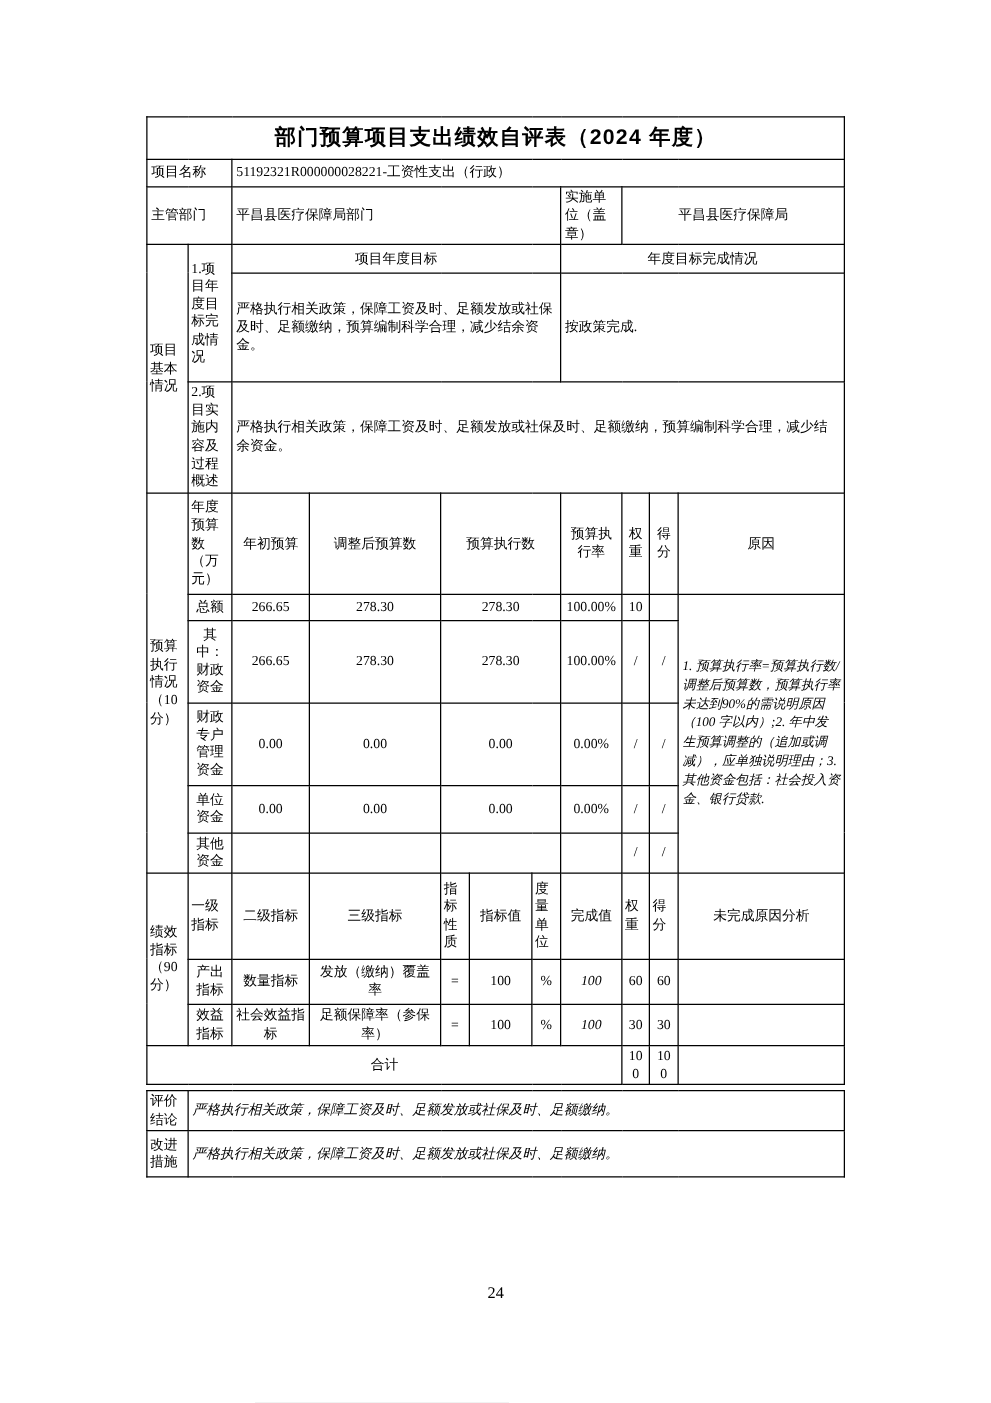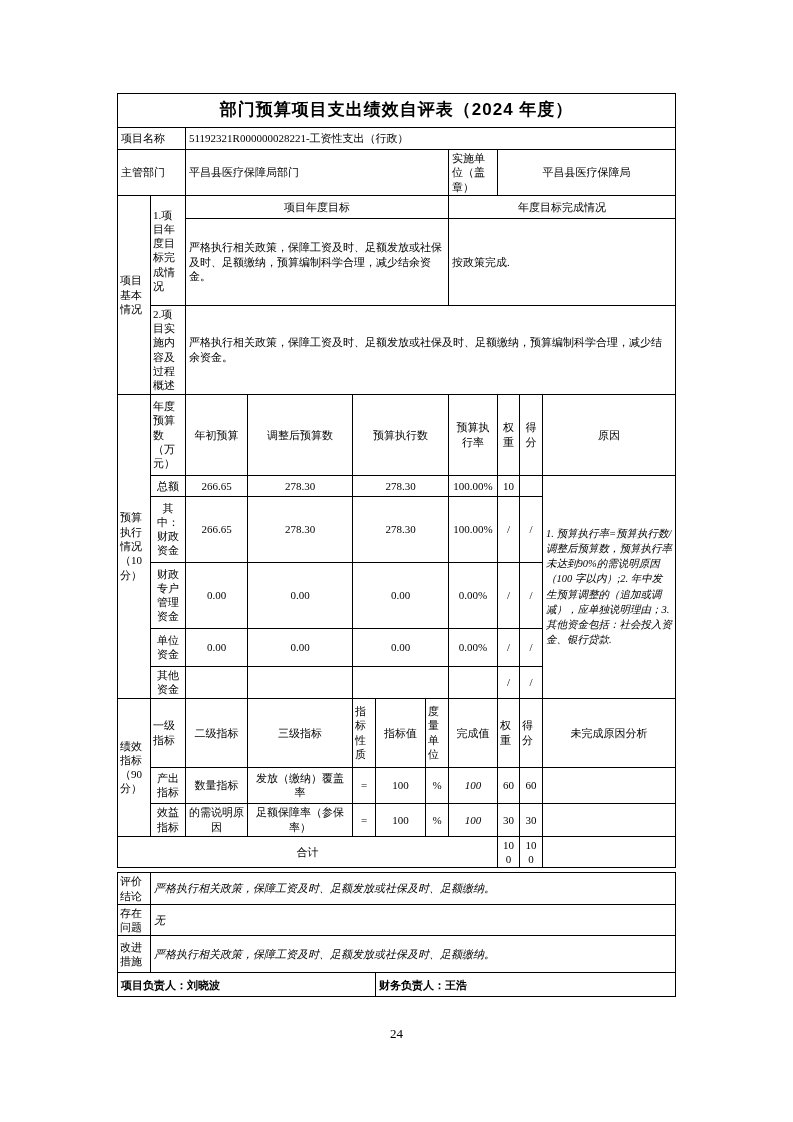--- a/index.html
+++ b/index.html
@@ -170,21 +170,21 @@
         <td class="c">=</td>
         <td class="c">100</td>
         <td class="c">%</td>
         <td class="c italic">100</td>
         <td class="c">60</td>
         <td class="c">60</td>
         <td></td>
       </tr>
       <tr style="height:33px">
         <td class="c">效益指标</td>
-        <td class="c">的需说明原因</td>
+        <td class="c">社会效益指标</td>
         <td class="c">足额保障率（参保率）</td>
         <td class="c">=</td>
         <td class="c">100</td>
         <td class="c">%</td>
         <td class="c italic">100</td>
         <td class="c">30</td>
         <td class="c">30</td>
         <td></td>
       </tr>
       <tr style="height:19px">
@@ -210,31 +210,23 @@
           <col style="width:49px">
           <col style="width:22px">
         <col style="width:23px">
           <col style="width:133px">
       </colgroup>
       <tbody>
           <tr style="height:31px">
         <td class="vlabel">评价结论</td>
         <td colspan="10" class="l italic">严格执行相关政策，保障工资及时、足额发放或社保及时、足额缴纳。</td>
       </tr>
-      <tr style="height:31px">
-        <td class="vlabel">存在问题</td>
-        <td colspan="10" class="l italic">无</td>
-      </tr>
       <tr style="height:37px">
         <td class="vlabel">改进措施</td>
         <td colspan="10" class="l italic">严格执行相关政策，保障工资及时、足额发放或社保及时、足额缴纳。</td>
       </tr>
-      <tr style="height:24px">
-        <td colspan="5" class="l bold">项目负责人：刘晓波</td>
-        <td colspan="6" class="l bold">财务负责人：王浩</td>
-      </tr>
     </tbody>
       </table>
 
   </div>
 
   <div class="pagenum">24</div>
 </div>
 
 </body></html>

